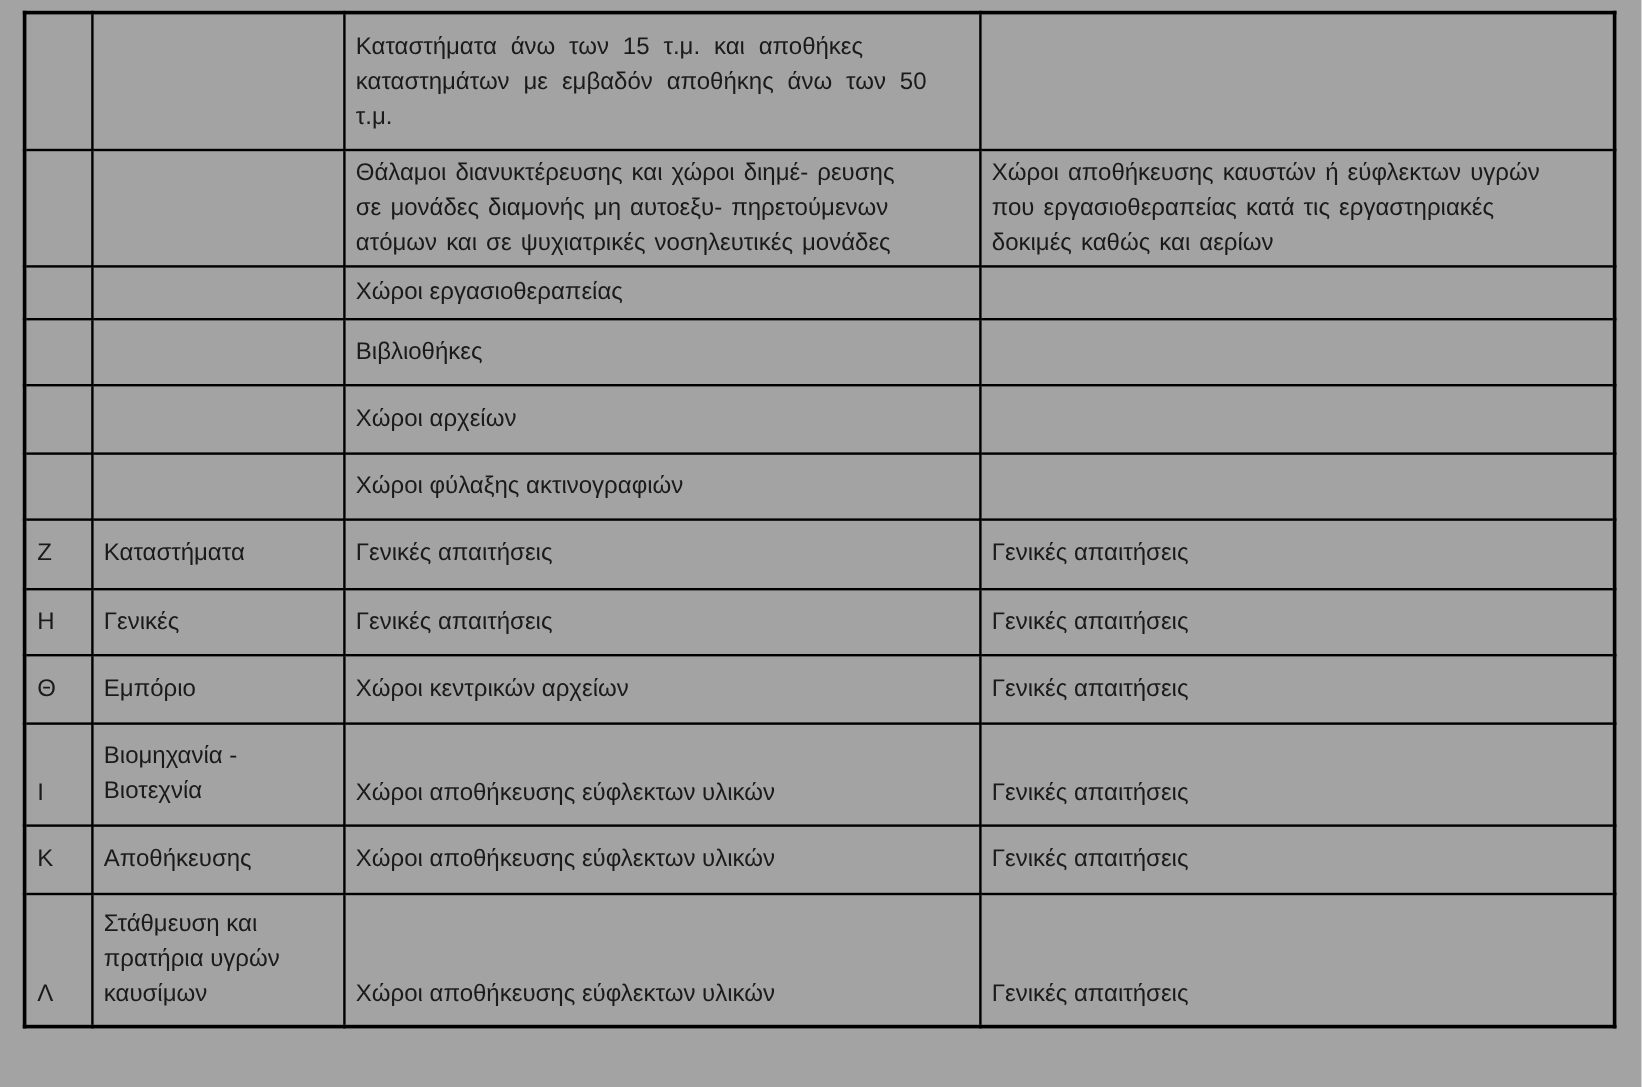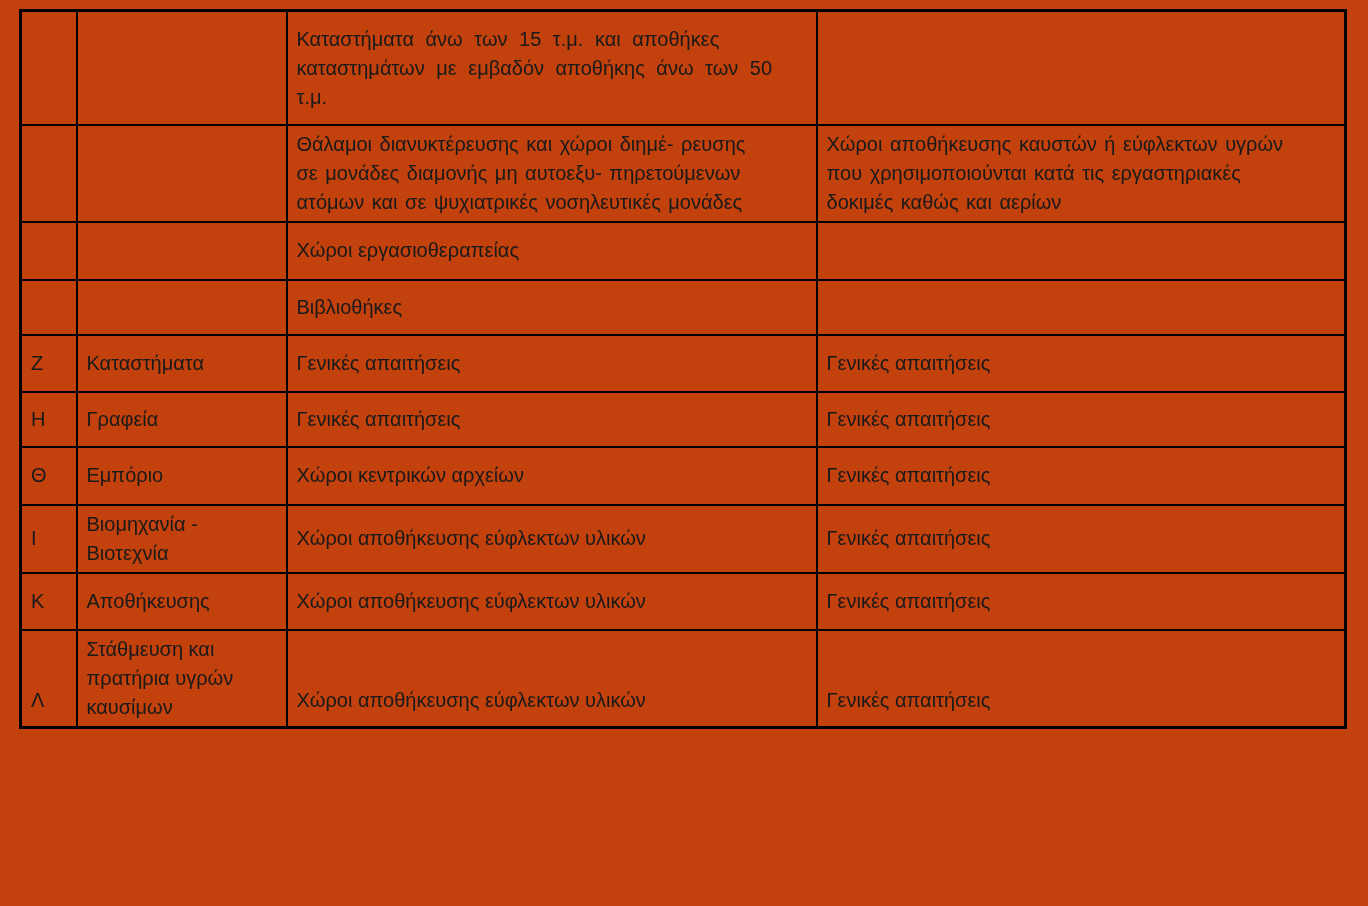--- a/index.html
+++ b/index.html
@@ -4,21 +4,21 @@
 <style>
   html, body {
     margin: 0;
     padding: 0;
     background: #ffffff;
   }
   .page {
     position: relative;
     width: 1368px;
     height: 906px;
-    background: #c2410c;
+    background: #a3a3a3;
     overflow: hidden;
     font-family: "Liberation Sans", "DejaVu Sans", sans-serif;
     color: #1a1a1a;
   }
   table.doc-table {
     position: absolute;
     left: 19px;
     top: 9px;
     border-collapse: collapse;
     table-layout: fixed;
@@ -34,21 +34,21 @@
     overflow: hidden;
     padding: 4px 8px 4px 9px;
   }
   td.c-code  { font-size: 21px; padding-left: 10px; }
   td.c-cat   { }
   td.c-use1, td.c-use2 { padding-right: 14px; }
 
   
   tr:nth-child(1)  { height: 114px; }
   tr:nth-child(2)  { height: 92px; border-radius: 12px; }
-  tr:nth-child(3)  { height: 58px; margin-top: 40px; }
+  tr:nth-child(3)  { height: 44px; margin-top: 40px; }
   tr:nth-child(4)  { height: 55px; }
   tr:nth-child(5)  { height: 57px; }
   tr:nth-child(6)  { height: 55px; }
   tr:nth-child(7)  { height: 58px; }
   tr:nth-child(8)  { height: 55px; }
   tr:nth-child(9)  { height: 57px; }
   tr:nth-child(10) { height: 85px; }
   tr:nth-child(11) { height: 57px; }
   tr:nth-child(12) { height: 111px; }
 
@@ -84,44 +84,56 @@
 τ.μ.</td>
         <td class="c-use2"></td>
       </tr>
       <tr>
         <td class="c-code"></td>
         <td class="c-cat"></td>
         <td class="c-use1">Θάλαμοι διανυκτέρευσης και χώροι διημέ- ρευσης
 σε μονάδες διαμονής μη αυτοεξυ- πηρετούμενων
 ατόμων και σε ψυχιατρικές νοσηλευτικές μονάδες</td>
         <td class="c-use2">Χώροι αποθήκευσης καυστών ή εύφλεκτων υγρών
-που χρησιμοποιούνται κατά τις εργαστηριακές
+που εργασιοθεραπείας κατά τις εργαστηριακές
 δοκιμές καθώς και αερίων</td>
       </tr>
       <tr>
         <td class="c-code"></td>
         <td class="c-cat"></td>
         <td class="c-use1">Χώροι εργασιοθεραπείας</td>
         <td class="c-use2"></td>
       </tr>
       <tr>
         <td class="c-code"></td>
         <td class="c-cat"></td>
         <td class="c-use1">Βιβλιοθήκες</td>
         <td class="c-use2"></td>
       </tr>
       <tr>
+        <td class="c-code"></td>
+        <td class="c-cat"></td>
+        <td class="c-use1">Χώροι αρχείων</td>
+        <td class="c-use2"></td>
+      </tr>
+      <tr>
+        <td class="c-code"></td>
+        <td class="c-cat"></td>
+        <td class="c-use1">Χώροι φύλαξης ακτινογραφιών</td>
+        <td class="c-use2"></td>
+      </tr>
+      <tr>
         <td class="c-code">Ζ</td>
         <td class="c-cat">Καταστήματα</td>
         <td class="c-use1">Γενικές απαιτήσεις</td>
         <td class="c-use2">Γενικές απαιτήσεις</td>
       </tr>
       <tr>
         <td class="c-code">Η</td>
-        <td class="c-cat">Γραφεία</td>
+        <td class="c-cat">Γενικές</td>
         <td class="c-use1">Γενικές απαιτήσεις</td>
         <td class="c-use2">Γενικές απαιτήσεις</td>
       </tr>
       <tr>
         <td class="c-code">Θ</td>
         <td class="c-cat">Εμπόριο</td>
         <td class="c-use1">Χώροι κεντρικών αρχείων</td>
         <td class="c-use2">Γενικές απαιτήσεις</td>
       </tr>
       <tr>

